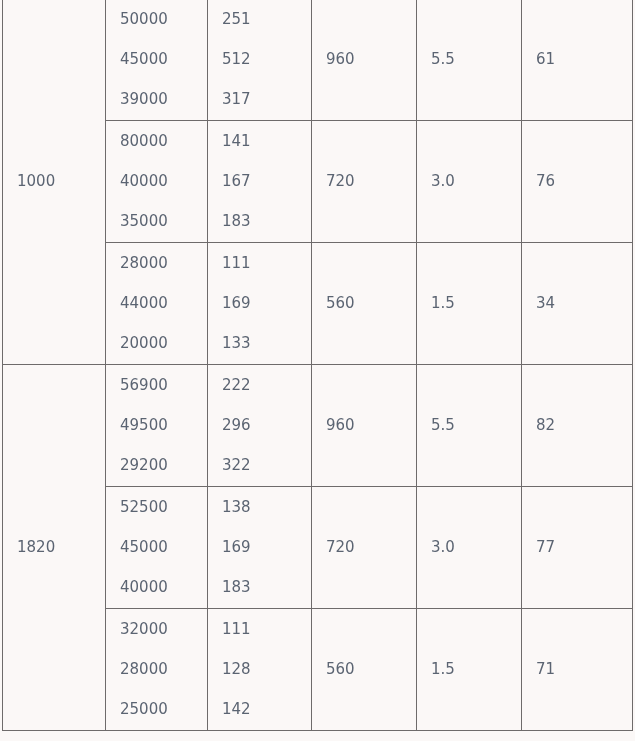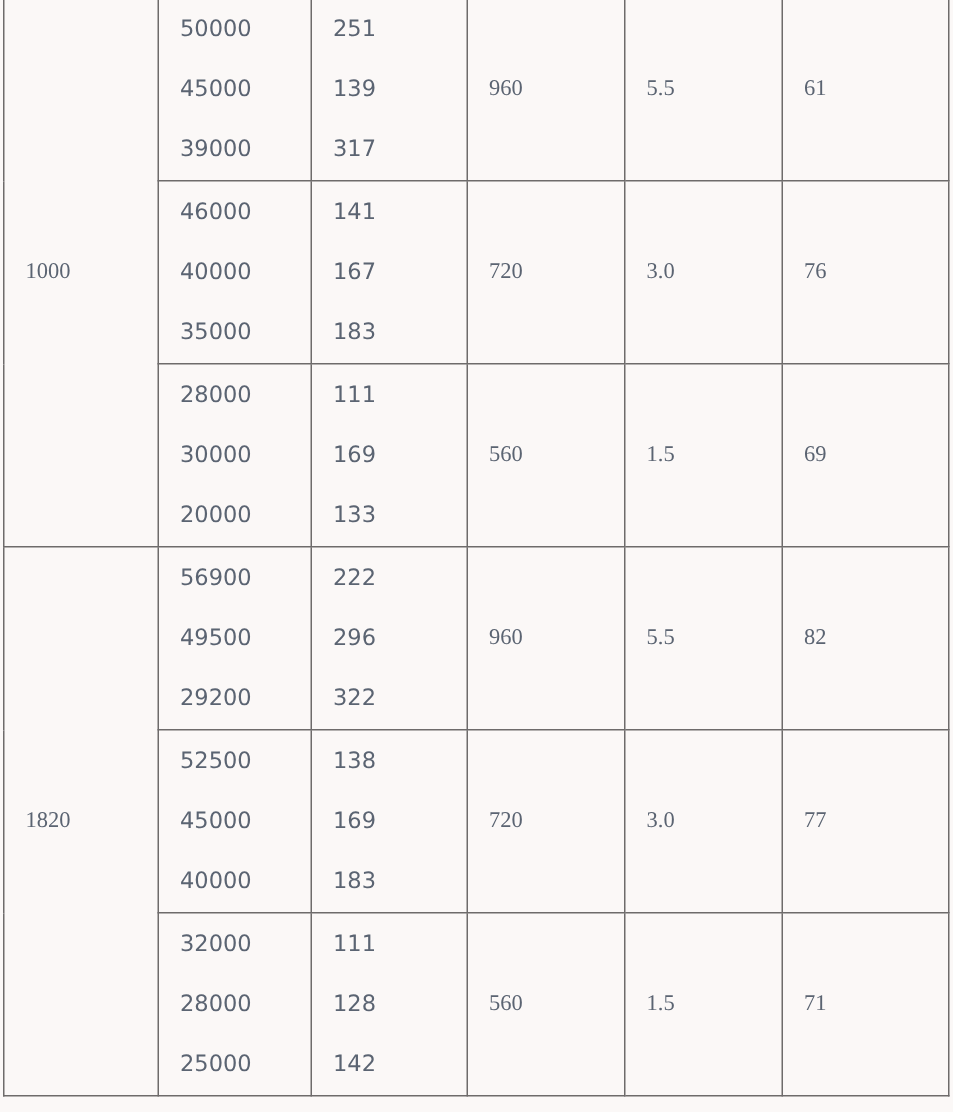--- a/index.html
+++ b/index.html
@@ -63,21 +63,20 @@
     padding: 10px 0;
   }
   .stack .val {
     display: block;
     white-space: nowrap;
   }
 
   .single {
     display: block;
     white-space: nowrap;
-    font-family: Liberation Serif, serif;
   }
 
   
   tr.block-row td { height: 122px; }
 </style>
 </head>
 <body>
 
 <div class="table-wrap">
   <table class="data-table">
@@ -97,38 +96,38 @@
           <td>
             <div class="stack">
               <span class="val">50000</span>
               <span class="val">45000</span>
               <span class="val">39000</span>
             </div>
           </td>
           <td>
             <div class="stack">
               <span class="val">251</span>
-              <span class="val">139</span>
+              <span class="val">512</span>
               <span class="val">317</span>
             </div>
           </td>
           <td>
             <span class="single">960</span>
           </td>
           <td>
             <span class="single">5.5</span>
           </td>
           <td>
             <span class="single">61</span>
           </td>
         </tr>
         <tr class="block-row">
           <td>
             <div class="stack">
-              <span class="val">46000</span>
+              <span class="val">80000</span>
               <span class="val">40000</span>
               <span class="val">35000</span>
             </div>
           </td>
           <td>
             <div class="stack">
               <span class="val">141</span>
               <span class="val">167</span>
               <span class="val">183</span>
             </div>
@@ -140,39 +139,39 @@
             <span class="single">3.0</span>
           </td>
           <td>
             <span class="single">76</span>
           </td>
         </tr>
         <tr class="block-row">
           <td>
             <div class="stack">
               <span class="val">28000</span>
-              <span class="val">30000</span>
+              <span class="val">44000</span>
               <span class="val">20000</span>
             </div>
           </td>
           <td>
             <div class="stack">
               <span class="val">111</span>
               <span class="val">169</span>
               <span class="val">133</span>
             </div>
           </td>
           <td>
             <span class="single">560</span>
           </td>
           <td>
             <span class="single">1.5</span>
           </td>
           <td>
-            <span class="single">69</span>
+            <span class="single">34</span>
           </td>
         </tr>
         <tr class="block-row">
           <td class="group-cell" rowspan="3">
             <span class="single">1820</span>
           </td>
           <td>
             <div class="stack">
               <span class="val">56900</span>
               <span class="val">49500</span>

